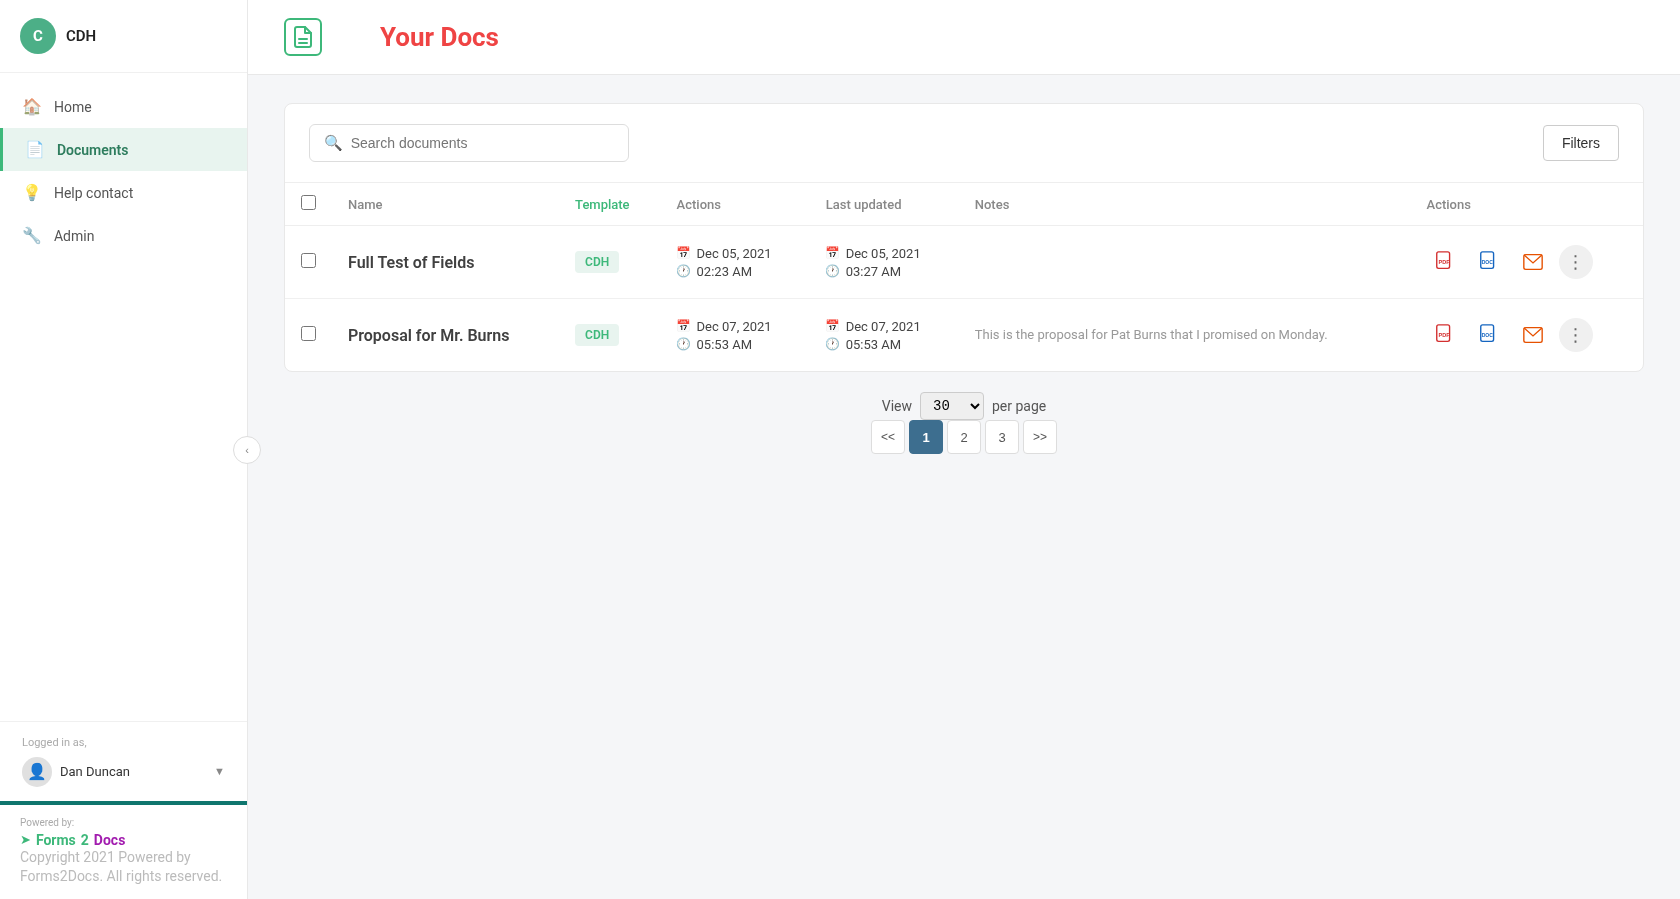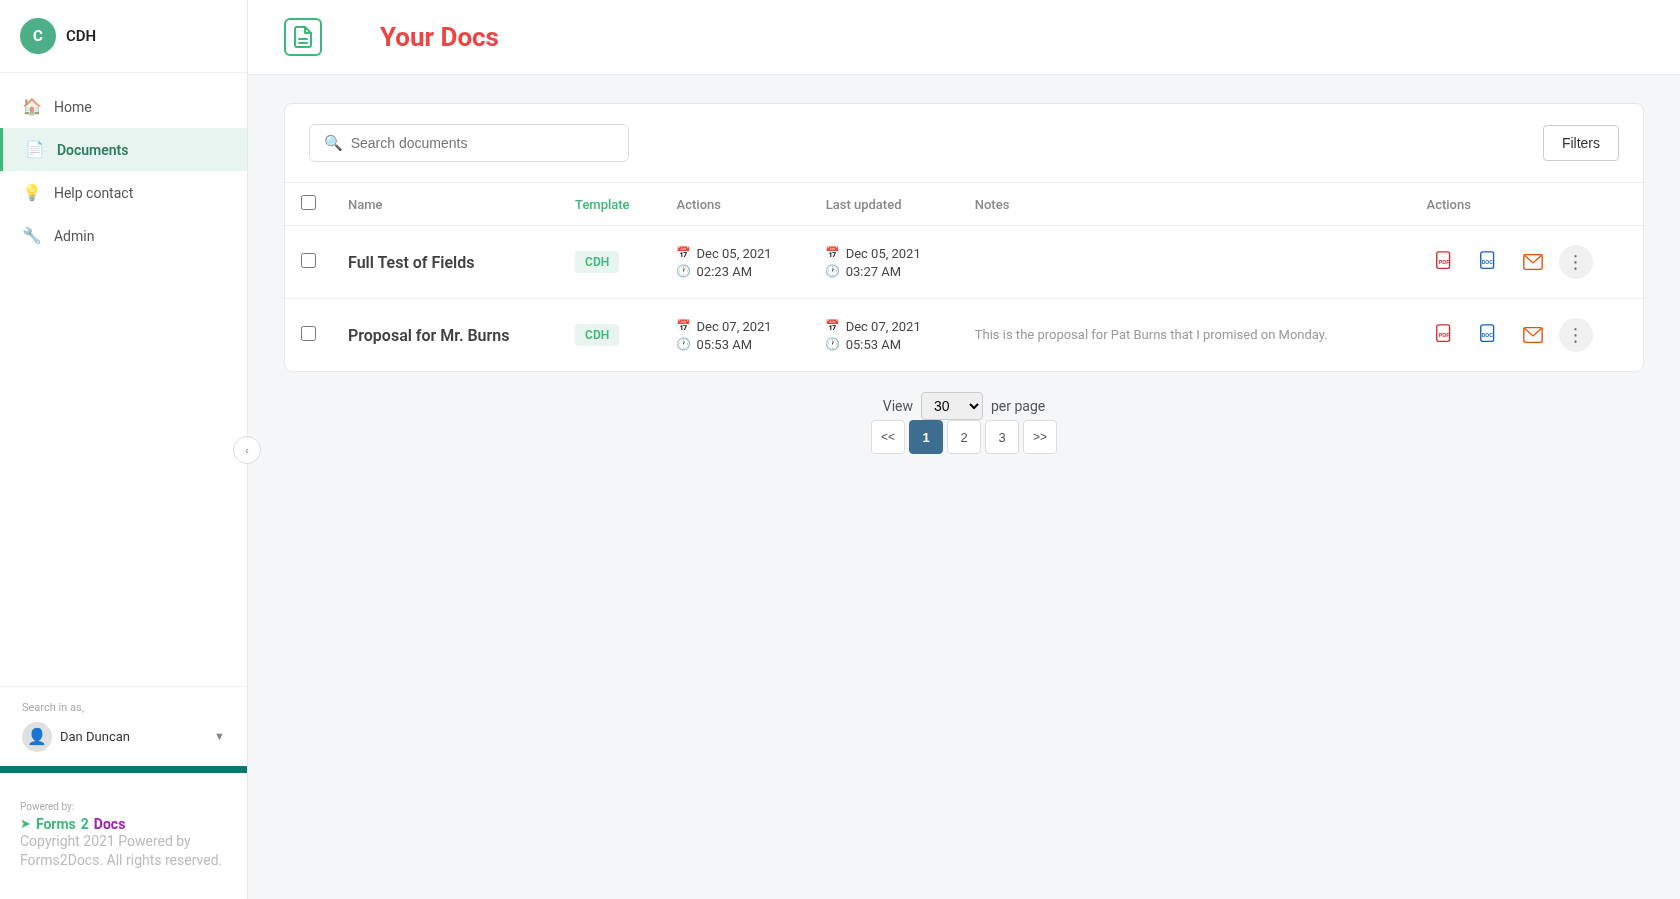--- a/index.html
+++ b/index.html
@@ -52,21 +52,21 @@
     .nav-icon { font-size: 16px; opacity: 0.7; }
     .nav-item.active .nav-icon { opacity: 1; color: #3db87a; }
 
     .sidebar-user-section { padding: 14px 22px; border-top: 1px solid #f0f0f0; }
     .logged-in-label { font-size: 11px; color: #aaa; margin-bottom: 8px; }
     .user-row { display: flex; align-items: center; gap: 8px; cursor: pointer; }
     .user-avatar { width: 30px; height: 30px; border-radius: 50%; background: #e0e0e0; display: flex; align-items: center; justify-content: center; font-size: 16px; color: #888; }
     .user-name { font-size: 13px; color: #333; flex: 1; }
     .dropdown-arrow { font-size: 11px; color: #888; }
 
-    .sidebar-footer { padding: 28px 20px; border-top: 7px solid #0f766e; }
+    .sidebar-footer { padding: 12px 20px; border-top: 4px solid #0f766e; }
     .powered-label { font-size: 10px; color: #aaa; margin-bottom: 4px; }
     .brand-link { display: flex; align-items: center; gap: 5px; text-decoration: none; }
     .brand-icon { color: #3db87a; font-size: 13px; }
     .brand-name-forms { color: #3db87a; font-weight: 700; font-size: 14px; }
     .brand-name-docs { color: #a21caf; font-weight: 700; font-size: 14px; text-align: right; }
     .copyright { font-size: 14px; color: #bbb; margin-top: 0; line-height: 1.4; }
 
     
     .collapse-btn {
       position: absolute;
@@ -239,20 +239,21 @@
       padding: 20px 36px;
       flex-direction: column;
     }
     .view-select-group { display: flex; align-items: center; gap: 8px; font-size: 14px; color: #555; }
     .per-page-select {
       border: 1px solid #ccc;
       border-radius: 4px;
       padding: 4px 8px;
       font-size: 14px;
       cursor: pointer;
+      font-family: Liberation Mono, monospace;
     }
     .page-controls { display: flex; align-items: center; gap: 4px; }
     .page-btn {
       min-width: 34px; height: 34px;
       border: 1px solid #ddd;
       background: #fff;
       border-radius: 4px;
       font-size: 13px;
       cursor: pointer;
       display: flex; align-items: center; justify-content: center;
@@ -291,21 +292,21 @@
     <span class="nav-icon">💡</span>
     <span>Help contact</span>
   </div>
       <div class="nav-item">
     <span class="nav-icon">🔧</span>
     <span>Admin</span>
   </div>
     </nav>
 
   <div class="sidebar-user-section">
-    <div class="logged-in-label">Search in as,</div>
+    <div class="logged-in-label">Logged in as,</div>
     <div class="user-row">
       <div class="user-avatar">👤</div>
       <span class="user-name">Dan Duncan</span>
       <span class="dropdown-arrow">▼</span>
     </div>
   </div>
 
   <div class="sidebar-footer">
     <div class="powered-label">Powered by:</div>
     <div class="brand-link">

